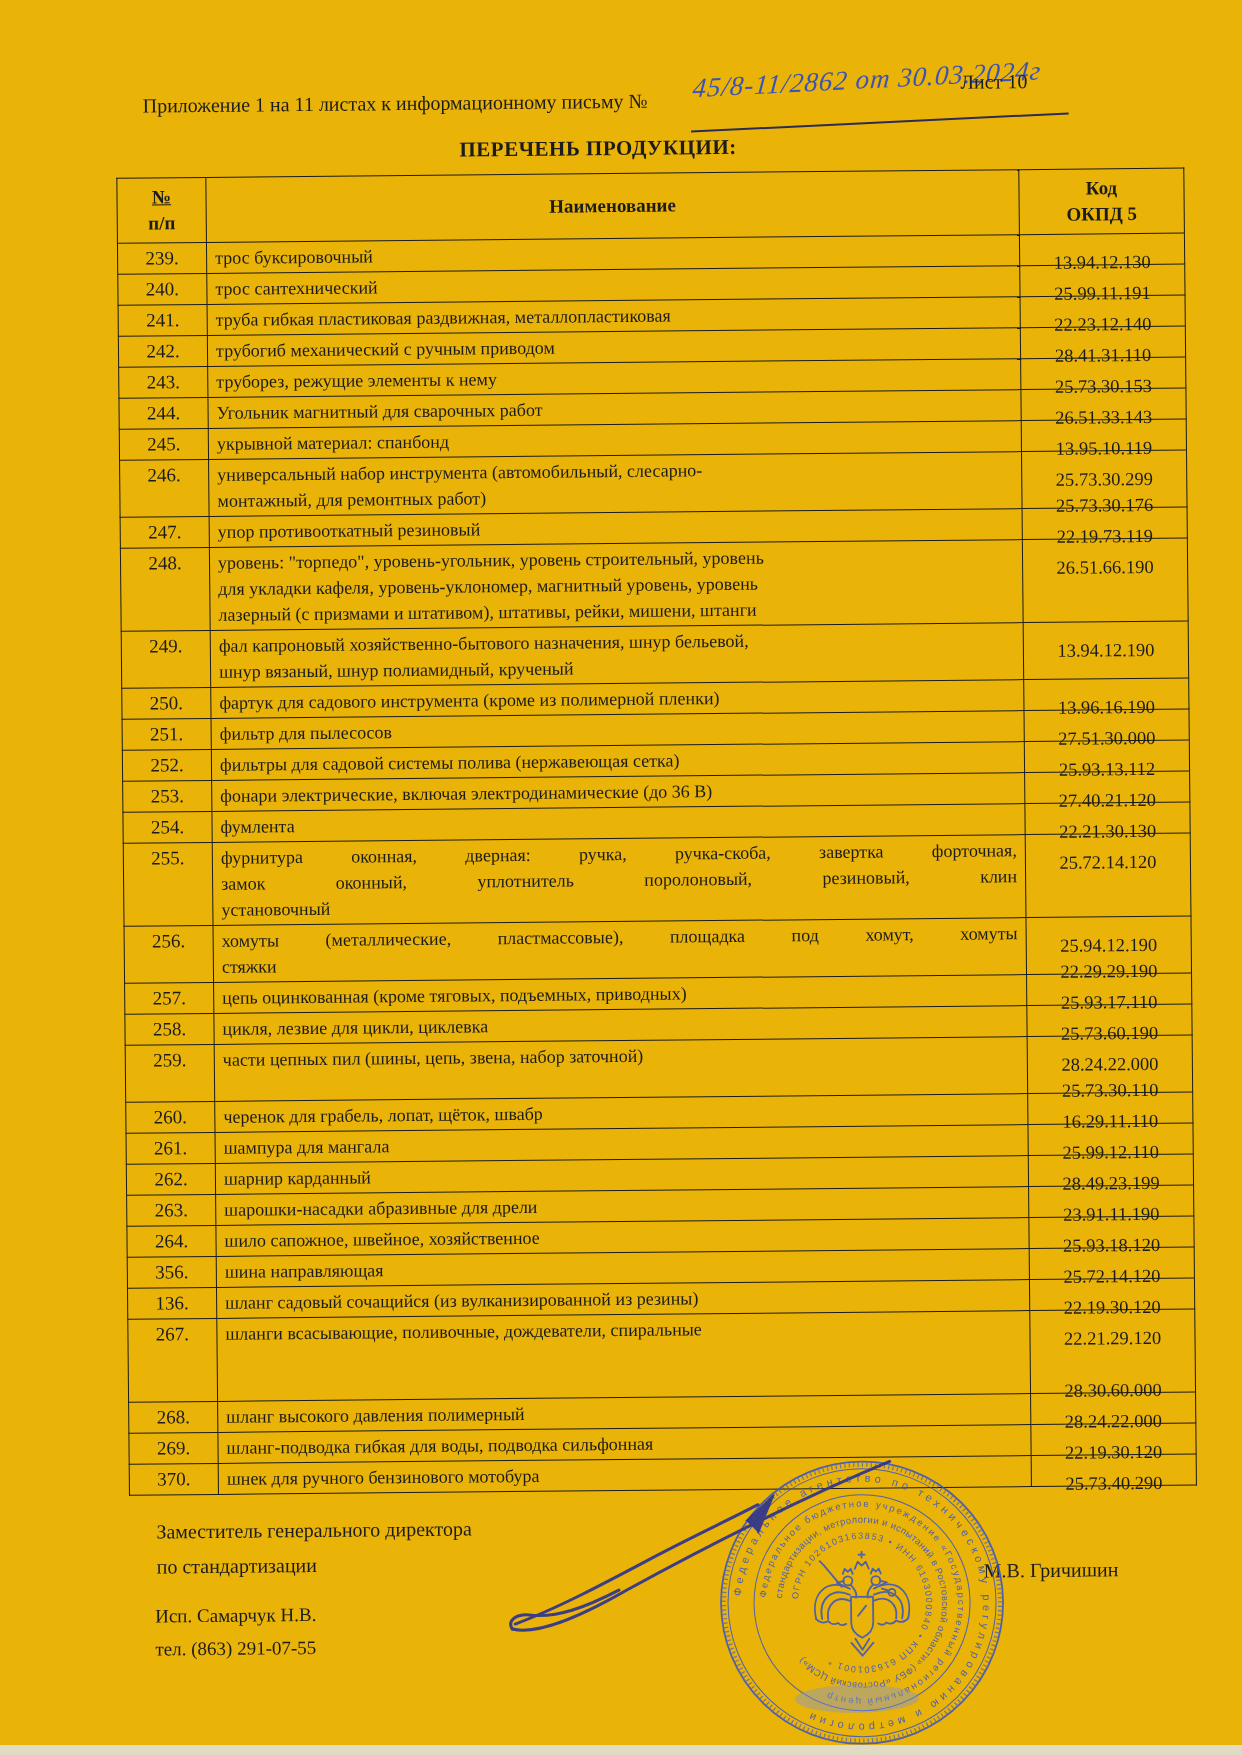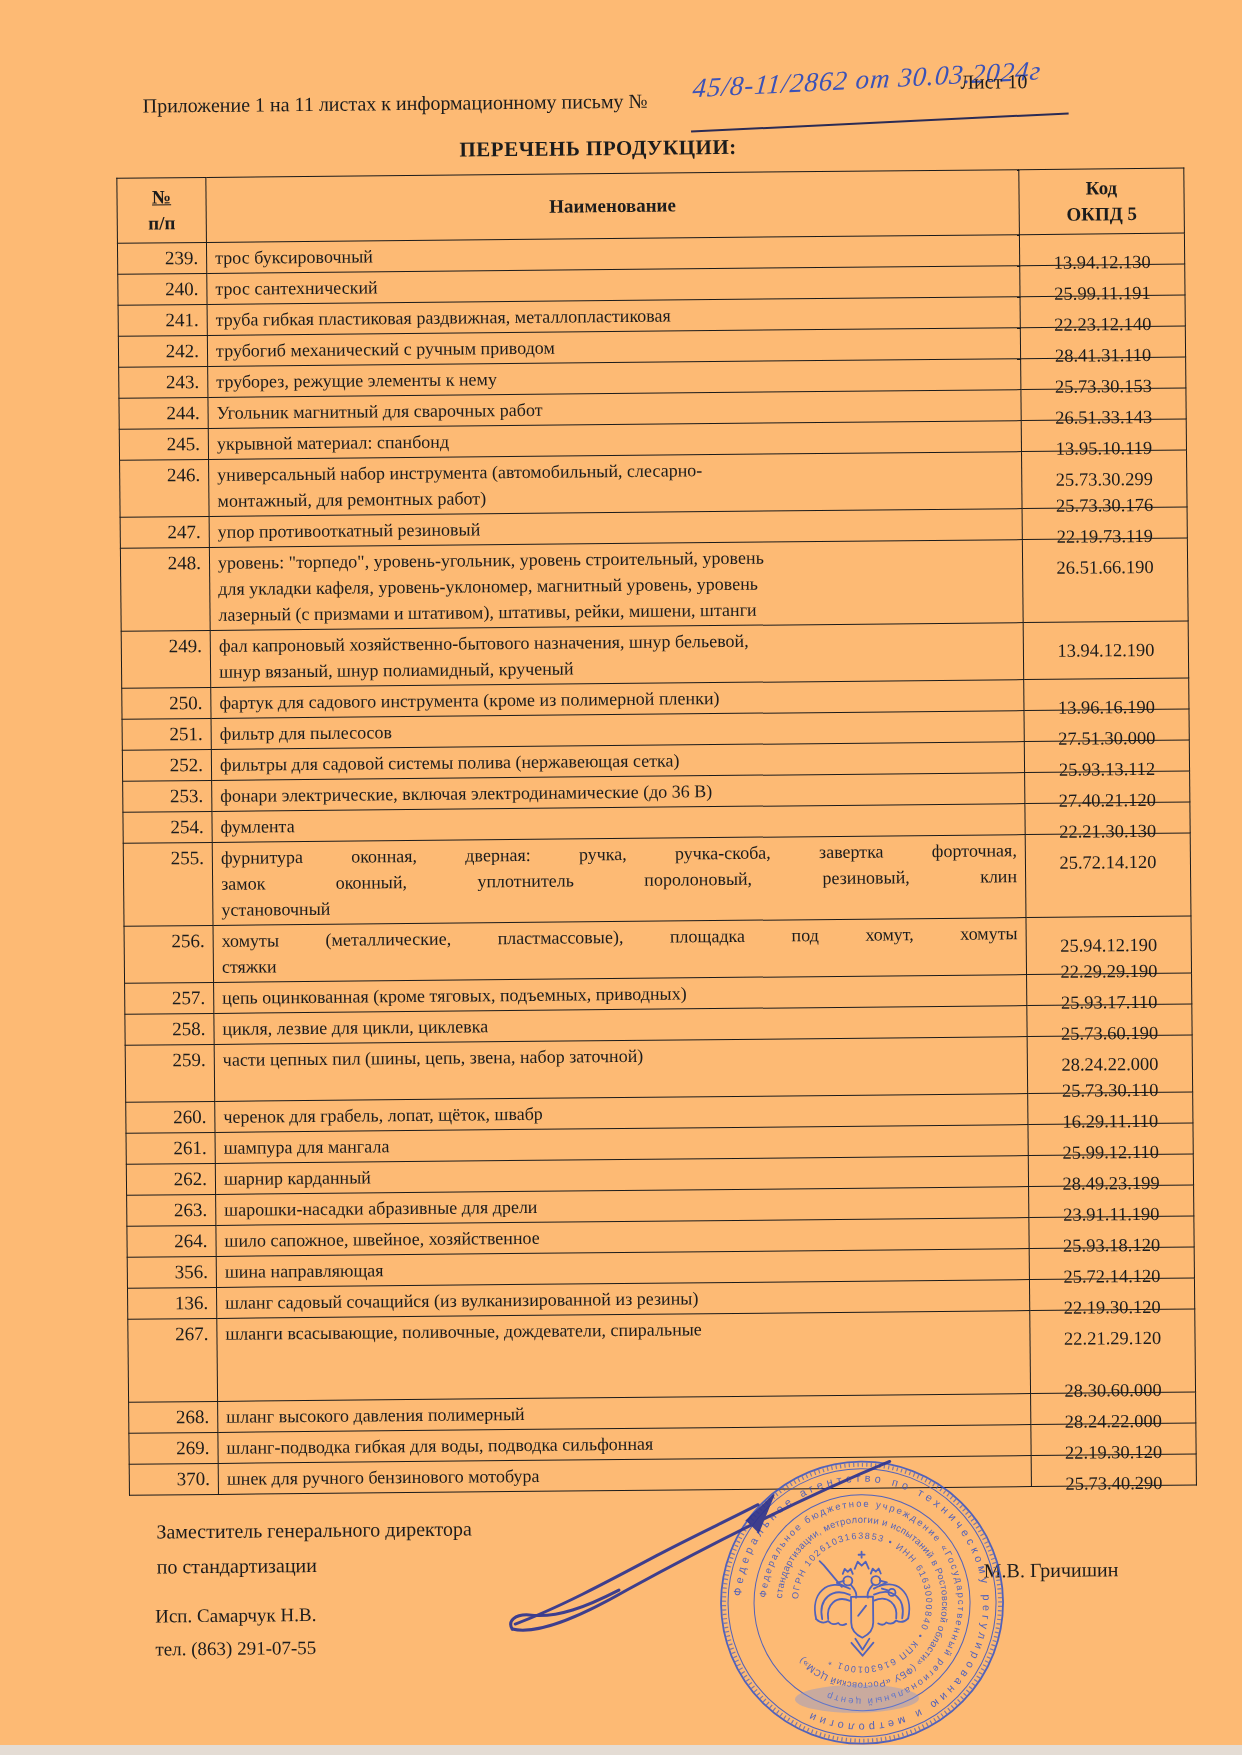--- a/index.html
+++ b/index.html
@@ -6,21 +6,21 @@
   body{
     width:1242px;height:1755px;
     background:#ffffff;
     font-family:"Liberation Serif","DejaVu Serif",serif;
     color:#1c1c1c;
     position:relative;
     overflow:hidden;
   }
   .sheet{
     position:absolute;inset:0;
-    background:#fdba74;
+    background:#eab308;
   }
   .content{
     position:absolute;inset:0;
     transform:rotate(-0.55deg);
     transform-origin:620px 870px;
   }
   
   .hdr-line{
     position:absolute;left:150px;top:90px;
     font-size:20px;white-space:nowrap;
@@ -58,21 +58,21 @@
     line-height:26px;
     padding:2px 8px;
     vertical-align:top;
     overflow:visible;
   }
   table.products th{
     font-size:19px;font-weight:bold;text-align:center;vertical-align:middle;
     height:58px;line-height:26px;padding:3px 4px;
   }
   th .u{text-decoration:underline;}
-  td.c-num{text-align:right;font-size:19px;}
+  td.c-num{text-align:center;font-size:19px;}
   td.c-name{padding-left:20px;padding-right:12px;}
   td.c-name .nline{display:block;}
   td.c-name.just .nline:not(:last-child){text-align:justify;text-align-last:justify;}
   td.c-code{text-align:center;padding:0 4px;}
   td.c-code .code-line{
     position:relative;top:13px;line-height:26px;
     font-size:18.5px;
     display:block;
   }
   td.c-code .code-line.gap{margin-top:26px;}

